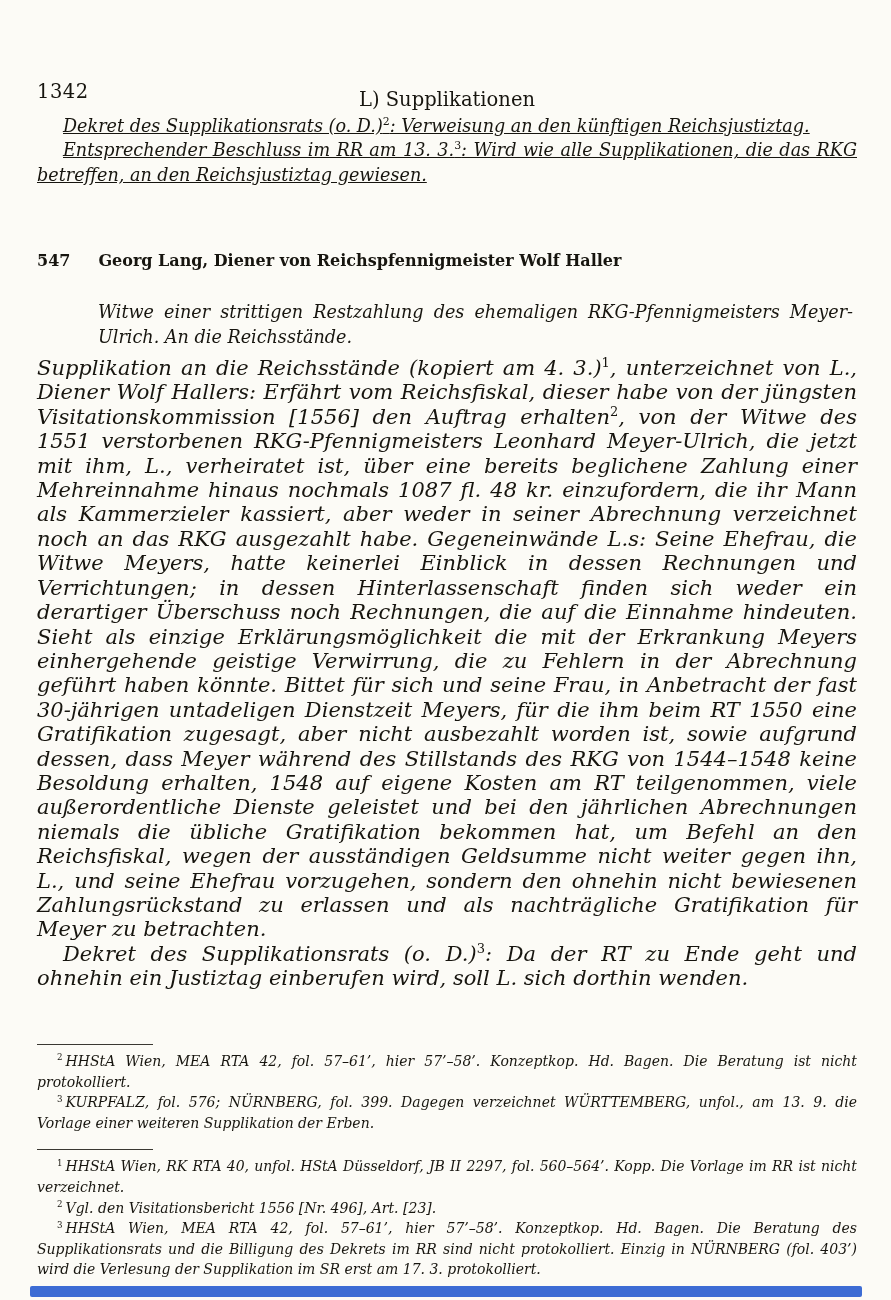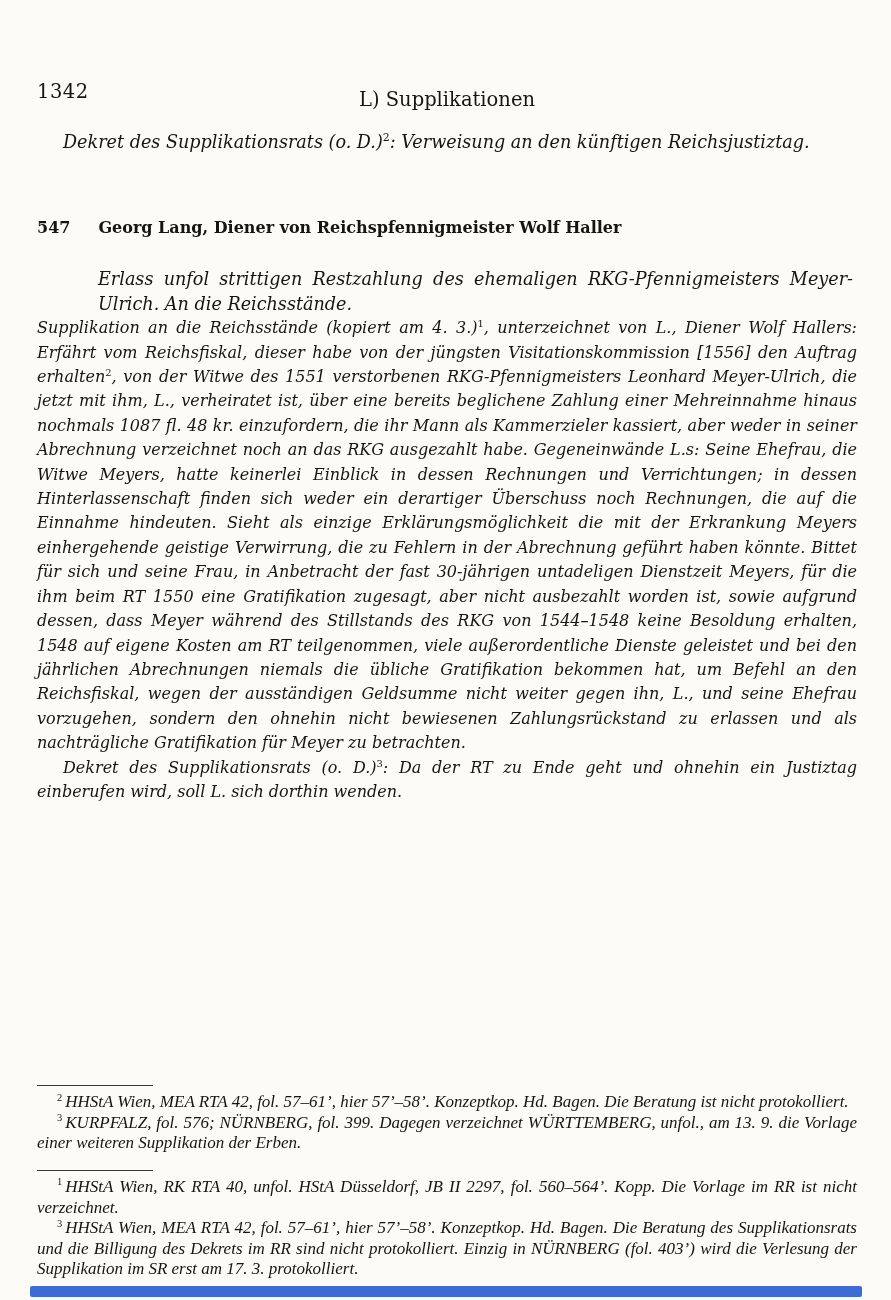--- a/index.html
+++ b/index.html
@@ -20,25 +20,26 @@
   .running-head {
     position: relative;
     height: 26px;
     font-size: 19.5px;
     flex: 0 0 auto;
   }
   .page-number { position: absolute; left: 0; top: 0; letter-spacing: 0.5px; }
   .running-title { position: absolute; left: 50%; transform: translateX(-50%); top: 8px; }
 
   .intro {
-    margin-top: 24px;
+    margin-top: 8px;
     font-style: italic;
     font-size: 17.6px;
     line-height: 24.4px;
     text-align: justify;
+    text-decoration: underline;
   }
   .intro p, .body-text p { margin: 0; }
   p.indent { text-indent: 26px; }
 
   .entry-heading {
     margin-top: 64px;
     font-size: 16px;
     font-weight: bold;
     font-style: normal;
   }
@@ -47,41 +48,40 @@
   .abstract {
     margin: 30px 4px 0 61px;
     font-style: italic;
     font-size: 17.6px;
     line-height: 24.4px;
     text-align: justify;
   }
   .abstract p { margin: 0; }
 
   .body-text {
-    margin-top: 0;
+    margin-top: 7px;
     font-style: italic;
-    font-size: 16px;
+    font-size: 21px;
     line-height: 24.4px;
     text-align: justify;
   }
 
   sup.fn {
     font-style: normal;
     font-size: 0.62em;
     line-height: 0;
     vertical-align: super;
   }
 
   .footnotes {
     margin-top: auto;
     font-style: italic;
-    font-size: 17px;
+    font-size: 14px;
     line-height: 20.6px;
     text-align: justify;
-    font-family: Liberation Serif, serif;
   }
   .fn-rule {
     width: 116px;
     border: 0;
     border-top: 1.4px solid #3a3832;
     margin: 0 0 6px 0;
   }
   .fn-rule.second { margin-top: 16px; }
   .footnotes p { margin: 0; text-indent: 20px; }
   .footnotes sup.fn { margin-right: 3px; }
@@ -98,43 +98,45 @@
 
 <div class="page">
 
   <header class="running-head">
     <span class="page-number">1342</span>
     <span class="running-title">L) Supplikationen</span>
   </header>
 
   <div class="intro">
     <p class="indent"><span>Dekret des Supplikationsrats (o. D.)</span><sup class="fn">2</sup><span>: Verweisung an den künftigen Reichsjustiztag.</span></p>
+    <p class="indent"><span>Entsprechender Beschluss im RR am 13. 3.</span><sup class="fn">3</sup><span>: Wird wie alle Supplikationen, die das RKG betreffen, an den Reichsjustiztag gewiesen.</span></p>
   </div>
 
   <h2 class="entry-heading" style="margin-bottom:0;">
     <span class="entry-number">547</span><span>Georg Lang, Diener von Reichspfennigmeister Wolf Haller</span>
   </h2>
 
   <div class="abstract">
-    <p>Erlass unfol strittigen Restzahlung des ehemaligen RKG-Pfennigmeisters Meyer-Ulrich. An die Reichsstände.</p>
+    <p>Witwe einer strittigen Restzahlung des ehemaligen RKG-Pfennigmeisters Meyer-Ulrich. An die Reichsstände.</p>
   </div>
 
   <div class="body-text">
     <p><span>Supplikation an die Reichsstände (kopiert am 4. 3.)</span><sup class="fn">1</sup><span>, unterzeichnet von L., Diener Wolf Hallers: Erfährt vom Reichsfiskal, dieser habe von der jüngsten Visitationskommission [1556] den Auftrag erhalten</span><sup class="fn">2</sup><span>, von der Witwe des 1551 verstorbenen RKG-Pfennigmeisters Leonhard Meyer-Ulrich, die jetzt mit ihm, L., verheiratet ist, über eine bereits beglichene Zahlung einer Mehreinnahme hinaus nochmals 1087 fl. 48 kr. einzufordern, die ihr Mann als Kammerzieler kassiert, aber weder in seiner Abrechnung verzeichnet noch an das RKG ausgezahlt habe. Gegeneinwände L.s: Seine Ehefrau, die Witwe Meyers, hatte keinerlei Einblick in dessen Rechnungen und Verrichtungen; in dessen Hinterlassenschaft finden sich weder ein derartiger Überschuss noch Rechnungen, die auf die Einnahme hindeuten. Sieht als einzige Erklärungsmöglichkeit die mit der Erkrankung Meyers einhergehende geistige Verwirrung, die zu Fehlern in der Abrechnung geführt haben könnte. Bittet für sich und seine Frau, in Anbetracht der fast 30-jährigen untadeligen Dienstzeit Meyers, für die ihm beim RT 1550 eine Gratifikation zugesagt, aber nicht ausbezahlt worden ist, sowie aufgrund dessen, dass Meyer während des Stillstands des RKG von 1544–1548 keine Besoldung erhalten, 1548 auf eigene Kosten am RT teilgenommen, viele außerordentliche Dienste geleistet und bei den jährlichen Abrechnungen niemals die übliche Gratifikation bekommen hat, um Befehl an den Reichsfiskal, wegen der ausständigen Geldsumme nicht weiter gegen ihn, L., und seine Ehefrau vorzugehen, sondern den ohnehin nicht bewiesenen Zahlungsrückstand zu erlassen und als nachträgliche Gratifikation für Meyer zu betrachten.</span></p>
     <p class="indent"><span>Dekret des Supplikationsrats (o. D.)</span><sup class="fn">3</sup><span>: Da der RT zu Ende geht und ohnehin ein Justiztag einberufen wird, soll L. sich dorthin wenden.</span></p>
   </div>
 
   <div class="footnotes">
     <hr class="fn-rule">
     <div class="fn-group">
       <p><sup class="fn">2</sup><span>HHStA Wien, MEA RTA 42, fol. 57–61’, hier 57’–58’. Konzeptkop. Hd. Bagen. Die Beratung ist nicht protokolliert.</span></p>
       <p><sup class="fn">3</sup><span>KURPFALZ, fol. 576; NÜRNBERG, fol. 399. Dagegen verzeichnet WÜRTTEMBERG, unfol., am 13. 9. die Vorlage einer weiteren Supplikation der Erben.</span></p>
     </div>
     <hr class="fn-rule second">
     <div class="fn-group">
       <p><sup class="fn">1</sup><span>HHStA Wien, RK RTA 40, unfol. HStA Düsseldorf, JB II 2297, fol. 560–564’. Kopp. Die Vorlage im RR ist nicht verzeichnet.</span></p>
+      <p><sup class="fn">2</sup><span>Vgl. den Visitationsbericht 1556 [Nr. 496], Art. [23].</span></p>
       <p><sup class="fn">3</sup><span>HHStA Wien, MEA RTA 42, fol. 57–61’, hier 57’–58’. Konzeptkop. Hd. Bagen. Die Beratung des Supplikationsrats und die Billigung des Dekrets im RR sind nicht protokolliert. Einzig in NÜRNBERG (fol. 403’) wird die Verlesung der Supplikation im SR erst am 17. 3. protokolliert.</span></p>
     </div>
   </div>
 
 </div>
 
 <div class="scrollbar-thumb" style="background-color: rgb(61, 108, 212);"></div>
 
 </body></html>

